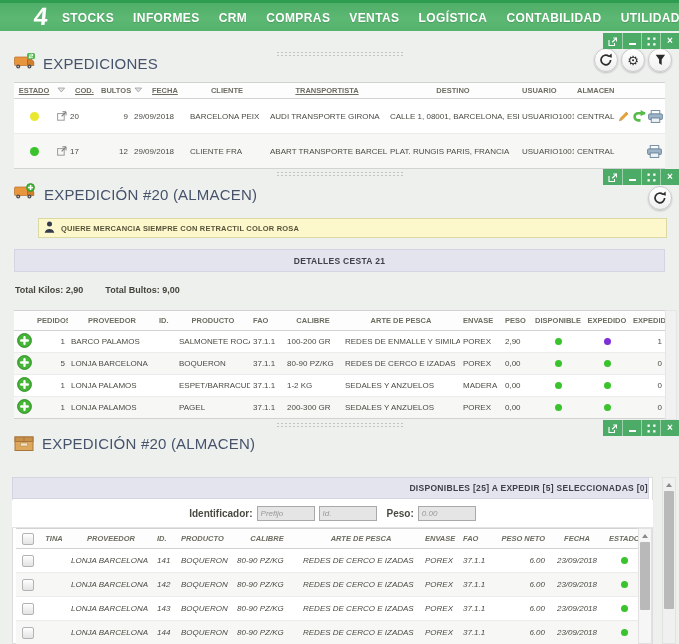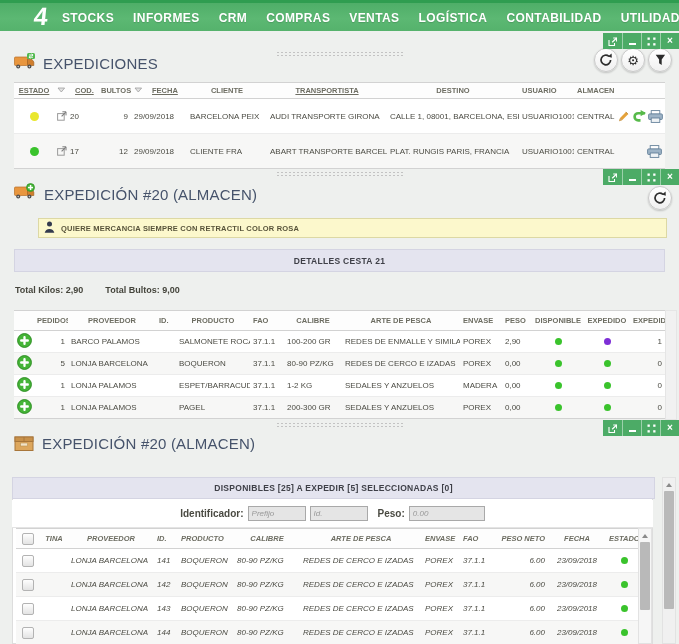--- a/index.html
+++ b/index.html
@@ -111,39 +111,39 @@
     display:flex; align-items:center; gap:6px; padding-left:5px;
   }
   .notetext { font-size:7.5px; font-weight:bold; color:#57533a; letter-spacing:.2px;text-align:center; }
 
   .sectionbar {
     background:#e4e4ef; border:1px solid #d4d4e2;
     display:flex; align-items:center; justify-content:center;
   }
   .sectionbar span { font-size:8.5px; font-weight:bold; color:#3f4048; letter-spacing:.3px; }
   .sb2 { position:absolute; left:14px; right:14px; top:80px; height:23px; }
-  .sb3 { position:absolute; left:12px; right:24px; top:57px; height:22px; }
+  .sb3 { position:absolute; left:12px; right:30px; top:57px; height:22px;justify-content:flex-end; }
 
   .totals { position:absolute; left:15px; top:116px; display:flex; gap:22px; }
   .totals span { font-size:9px; font-weight:bold; color:#45453c; }
 
   
   .p3white { position:absolute; left:12px; right:26px; top:57px; bottom:0; background:#fff; border:1px solid #ddd; }
   .formrow {
     position:absolute; left:12px; right:26px; top:80px; height:28px; background:#fff;
     display:flex; align-items:center; justify-content:center; gap:4px;
     border-bottom:1px solid #e4e4e4;
   }
   .formrow label { font-size:10px; font-weight:bold; color:#4a4a42; }
   .formrow input {
     height:15px; border:1px solid #a9a9a9; background:#e5e5e5; font-size:8px;
     font-family:"Liberation Sans",sans-serif; padding:0 3px; color:#333;
   }
   .formrow input::placeholder { color:#999; font-style:italic; }
-  .in-pref { width:58px; } .in-id { width:58px; } .in-peso { width:76px; }
+  .in-pref { width:58px; } .in-id { width:58px; } .in-peso { width:58px; }
 
   
   .cb {
     display:inline-block; width:12px; height:12px; border:1px solid #b3b3b3; border-radius:2px;
     background:linear-gradient(180deg,#fefefe,#e3e3e3); cursor:pointer; vertical-align:middle;
   }
 
   
   .vscroll { position:absolute; background:#f0f0f0; border:1px solid #e2e2e2; }
   .vs-panel { right:3px; top:57px; width:14px; height:167px; }

